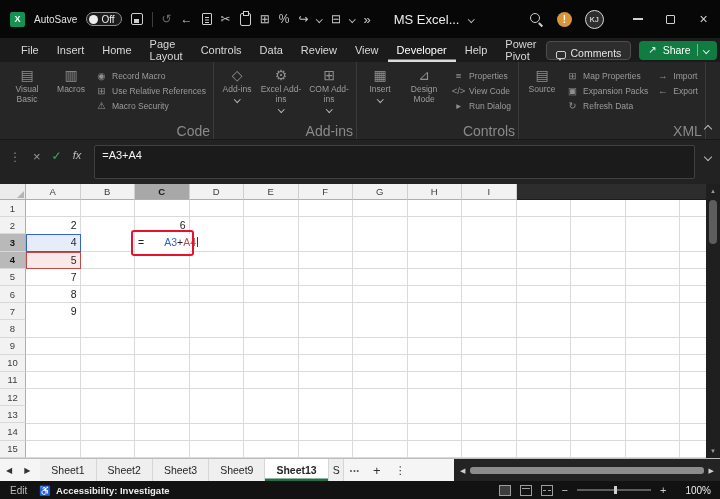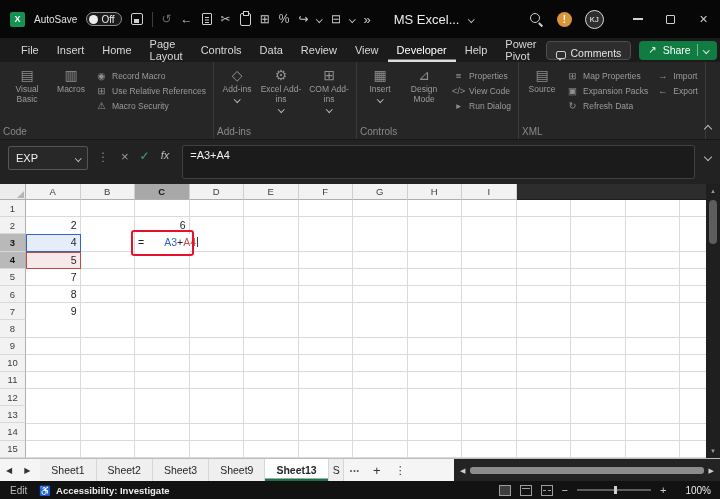--- a/index.html
+++ b/index.html
@@ -61,21 +61,21 @@
 .ribbon{position:absolute;left:0;top:62px;width:720px;height:78px;background:#262626;border-bottom:1px solid #181818;overflow:hidden}
 .rgroups{display:flex;height:100%}
 .rgroup{display:flex;flex-direction:column;border-right:1px solid #3a3a3a;padding:0 3px}
 .rcontent{flex:1;display:flex;align-items:flex-start;padding-top:3px}
 .bigbtn{display:flex;flex-direction:column;align-items:center;gap:2px;min-width:40px;max-width:48px;padding:2px 2px 0}
 .ric{font-size:14px;color:#8f8f8f;line-height:1;height:16px;display:flex;align-items:center;justify-content:center}
 .ric.sm{font-size:9.5px;height:11px;width:13px}
 .biglabel{font-size:8.5px;line-height:1.15;color:#9c9c9c;text-align:center}
 .smallcol{display:flex;flex-direction:column;gap:4px;padding:5px 4px 0}
 .smallbtn{display:flex;align-items:center;gap:4px;font-size:8.5px;color:#9c9c9c;white-space:nowrap}
-.glabel{height:15px;font-size:10px;color:#8a8a8a;text-align:left;line-height:15px}
+.glabel{height:15px;font-size:14px;color:#8a8a8a;text-align:right;line-height:15px}
 .collapse{position:absolute;right:9px;bottom:7px}
 
 
 .formulabar{position:absolute;left:0;top:140px;width:720px;height:44px;background:#222;display:flex;align-items:flex-start}
 .namebox{margin:6px 0 0 8px;width:80px;height:24px;background:#282828;border:1px solid #555;border-radius:2px;display:flex;align-items:center;padding:0 7px;color:#f0f0f0;font-size:11px}
 .namebox .chev{margin-left:auto}
 .fb-dots{margin:11px 0 0 9px;color:#8a8a8a;font-size:12px;line-height:1}
 .fb-btn{margin-top:10px;font-size:12px;line-height:1}
 .fb-btn.cancel{margin-left:12px;color:#9a9a9a;font-size:13px}
 .fb-btn.enter{margin-left:11px;color:#3fa968}
@@ -324,24 +324,20 @@
               </div>
             </div>
           </div>
           <div class="glabel">XML</div>
         </div>
       </div>
     <span class="chev up collapse"></span>
   </div>
 
   <div class="formulabar">
-    <div class="namebox">
-      <span>EXP</span>
-      <span class="chev down small"></span>
-    </div>
     <span class="fb-dots">⋮</span>
     <span class="fb-btn cancel">×</span>
     <span class="fb-btn enter">✓</span>
     <span class="fb-btn fx">fx</span>
     <div class="fb-input">
       <span>=A3+A4</span>
     </div>
     <span class="chev down fb-expand"></span>
   </div>
 

